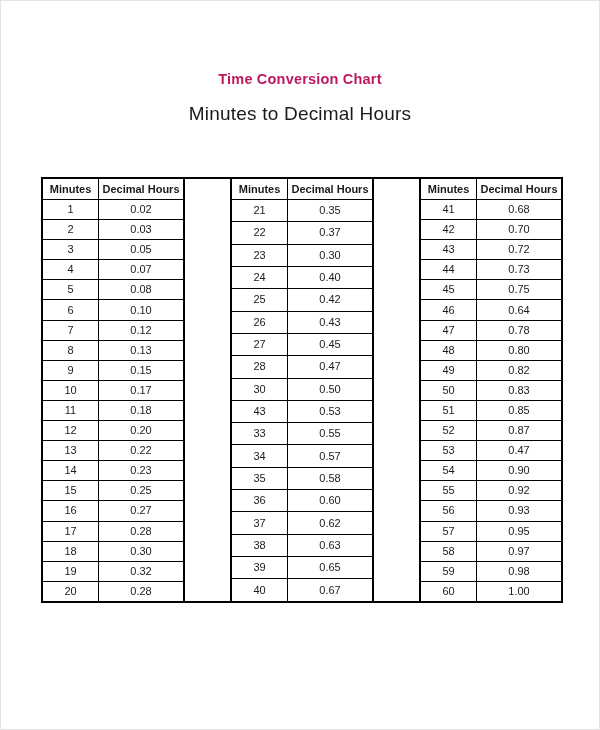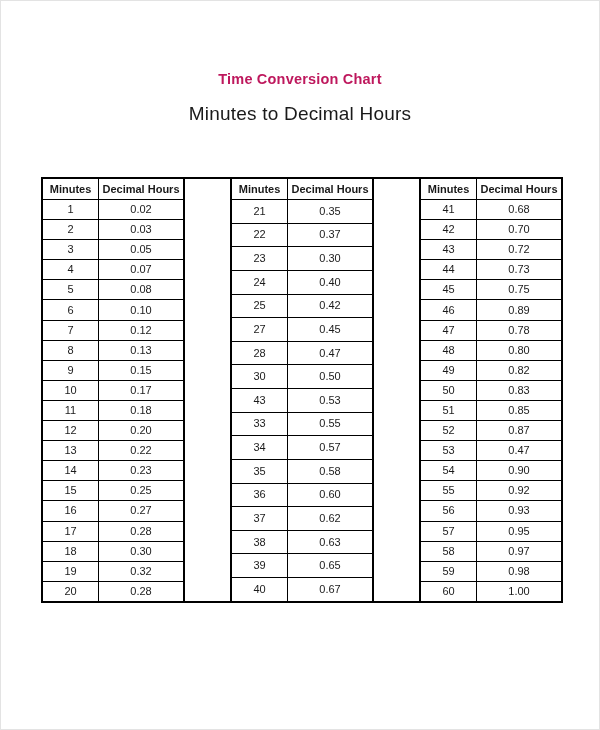--- a/index.html
+++ b/index.html
@@ -189,20 +189,24 @@
           </tr>
           <tr>
             <td class="col-min">24</td>
             <td class="col-dec">0.40</td>
           </tr>
           <tr>
             <td class="col-min">25</td>
             <td class="col-dec">0.42</td>
           </tr>
           <tr>
+            <td class="col-min">26</td>
+            <td class="col-dec">0.43</td>
+          </tr>
+          <tr>
             <td class="col-min">27</td>
             <td class="col-dec">0.45</td>
           </tr>
           <tr>
             <td class="col-min">28</td>
             <td class="col-dec">0.47</td>
           </tr>
           <tr>
             <td class="col-min">30</td>
             <td class="col-dec">0.50</td>
@@ -271,21 +275,21 @@
           <tr>
             <td class="col-min">44</td>
             <td class="col-dec">0.73</td>
           </tr>
           <tr>
             <td class="col-min">45</td>
             <td class="col-dec">0.75</td>
           </tr>
           <tr>
             <td class="col-min">46</td>
-            <td class="col-dec">0.89</td>
+            <td class="col-dec">0.64</td>
           </tr>
           <tr>
             <td class="col-min">47</td>
             <td class="col-dec">0.78</td>
           </tr>
           <tr>
             <td class="col-min">48</td>
             <td class="col-dec">0.80</td>
           </tr>
           <tr>

